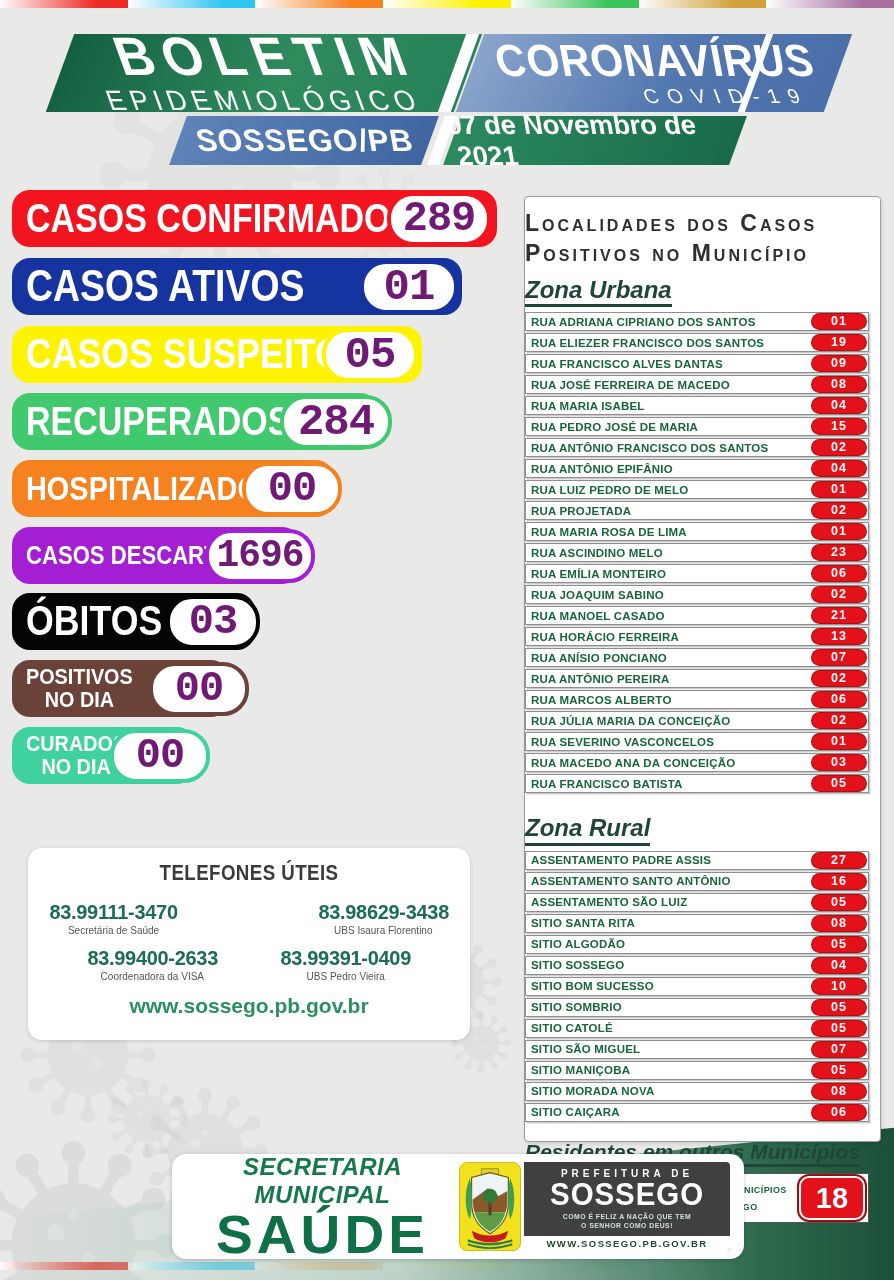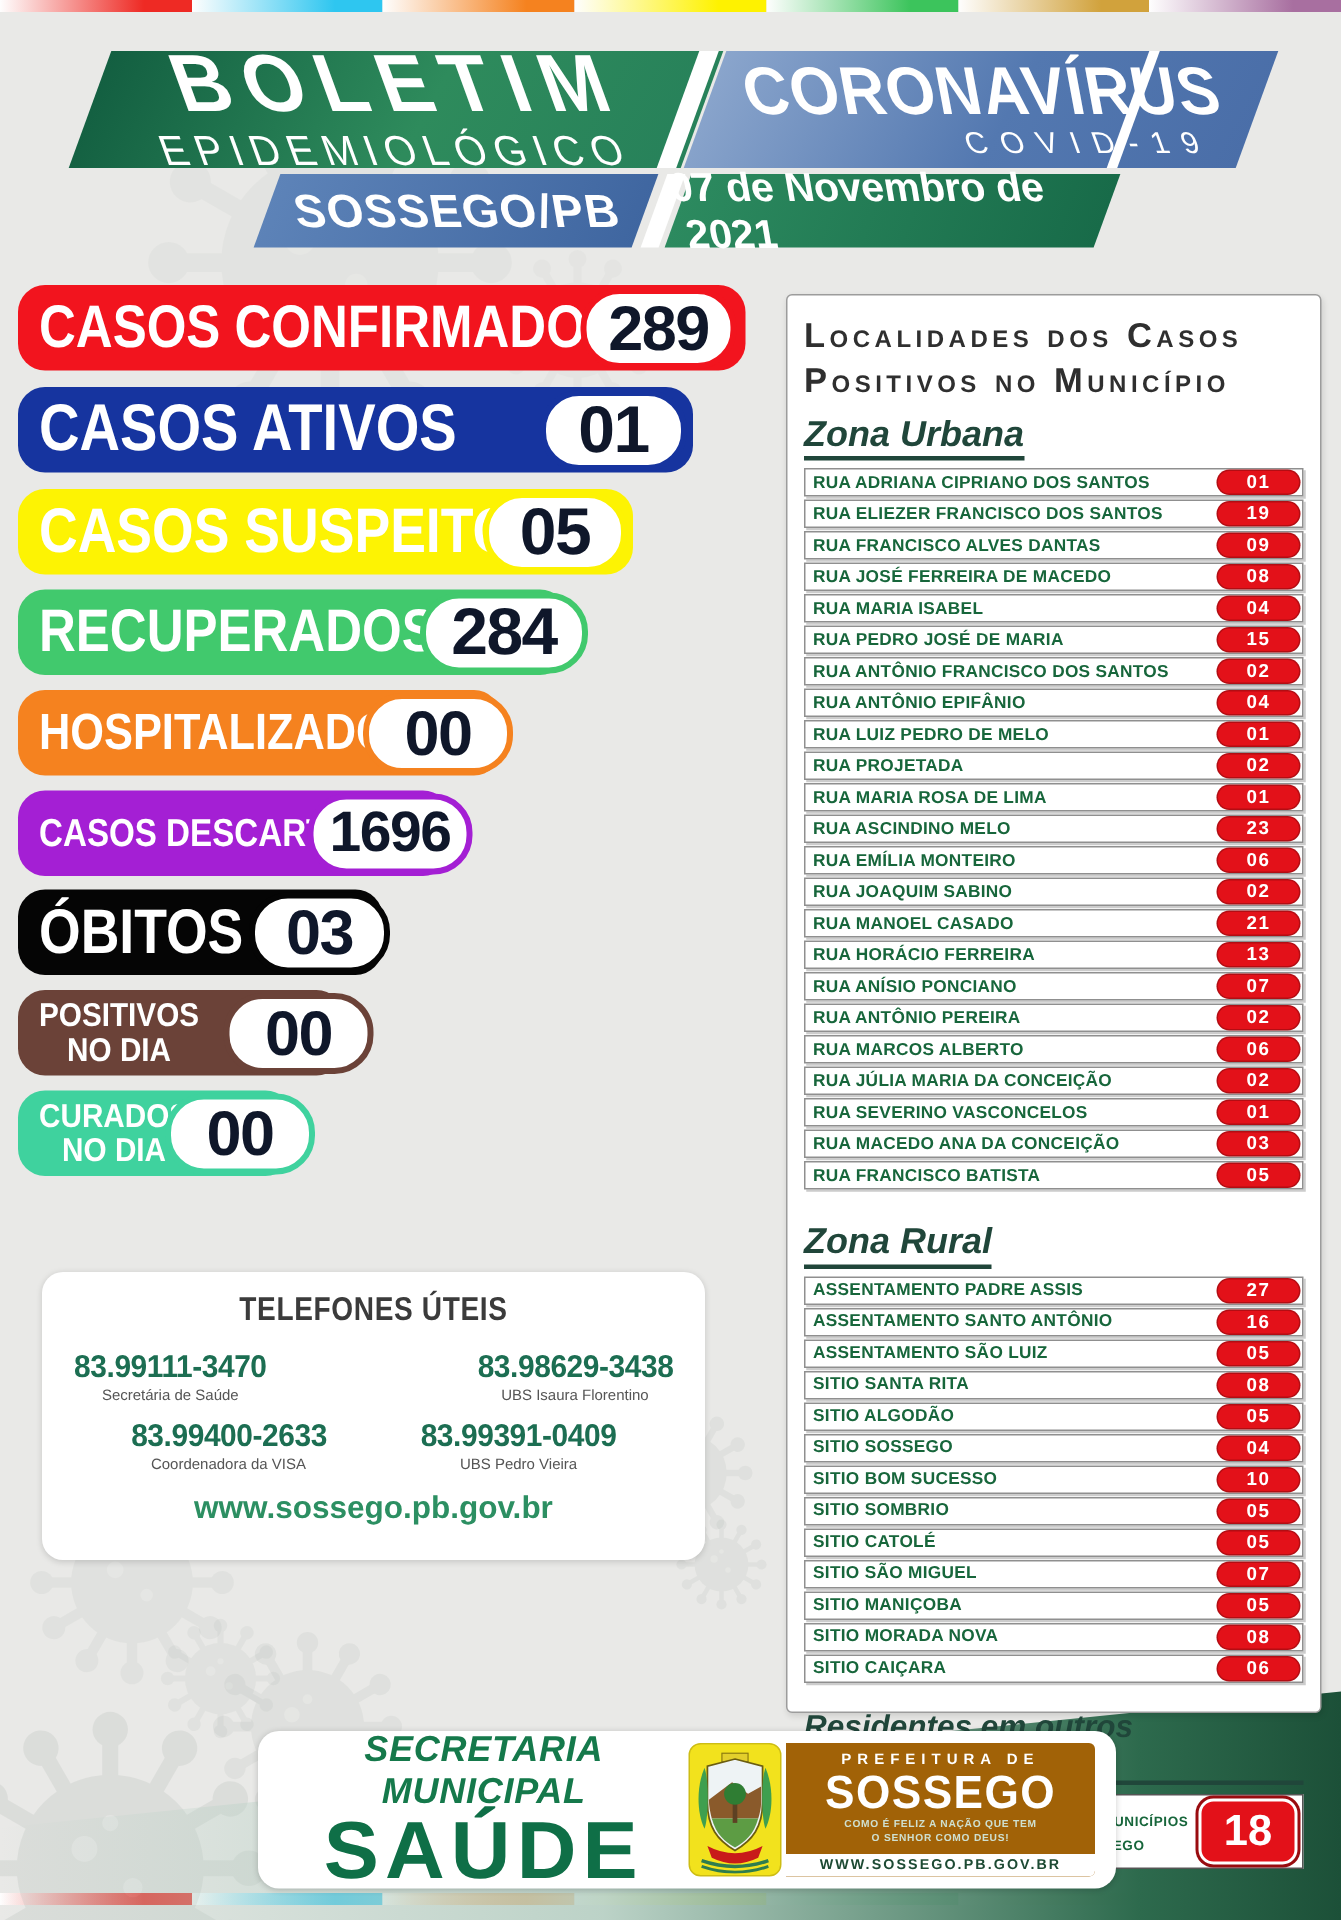--- a/index.html
+++ b/index.html
@@ -26,24 +26,24 @@
   .t-epi{font-size:28px;font-weight:400;color:#fff;letter-spacing:6px;margin-top:2px;transform:skewX(20deg) scaleX(.95);}
   .t-corona{font-size:45px;font-weight:800;font-style:italic;color:#fff;letter-spacing:1px;line-height:1;transform:skewX(20deg) scaleX(.92);}
   .t-covid{font-size:20px;font-weight:300;color:#fff;letter-spacing:9px;align-self:flex-end;padding-right:30px;margin-top:2px;transform:skewX(20deg);}
   .t-city{font-size:31px;font-weight:800;font-style:italic;color:#fff;letter-spacing:1px;transform:skewX(20deg);}
   .t-date{font-size:27px;font-weight:700;font-style:italic;color:#fff;transform:skewX(20deg);}
 
   
   .stat{position:absolute;left:12px;height:57px;border-radius:18px;display:flex;align-items:center;z-index:3;}
   .slabel{margin-left:14px;color:#fff;font-weight:700;white-space:nowrap;transform:scaleX(.85);transform-origin:left center;line-height:1.02;}
   .slabel.two{text-align:center;transform:scaleX(.9);}
-  .sbadge{position:absolute;top:50%;transform:translateY(-50%);background:#fff;border-style:solid;border-width:4px;border-radius:26px;color:#0f172a;font-weight:900;display:flex;align-items:center;justify-content:center;letter-spacing:-1px;height:46px;}
+  .sbadge{position:absolute;top:50%;transform:translateY(-50%);background:#fff;border-style:solid;border-width:4px;border-radius:26px;color:#701a75;font-weight:900;display:flex;align-items:center;justify-content:center;letter-spacing:-1px;height:46px;font-family:Liberation Mono, monospace;}
 
   
-  .panel{position:absolute;left:524px;top:196px;width:357px;height:946px;background:#fff;border:1px solid #9c9c9c;border-radius:4px;box-shadow:1px 2px 4px rgba(0,0,0,.12);z-index:4;padding:12px 11px 8px 11px;box-sizing:border-box;}
+  .panel{position:absolute;left:524px;top:196px;width:357px;height:946px;background:#fff;border:1px solid #9c9c9c;border-radius:4px;box-shadow:1px 2px 4px rgba(0,0,0,.12);z-index:4;padding:12px 11px 8px 0;box-sizing:border-box;}
   .panel-title{font-variant:small-caps;font-weight:700;font-size:23px;letter-spacing:3px;color:#2f2f2f;line-height:1.3;}
   .zone-heading{display:inline-block;font-size:24px;font-weight:800;font-style:italic;color:#20463a;border-bottom:3px solid #20463a;line-height:1.1;padding-bottom:1px;margin:8px 0 5px 0;}
   .zone-heading.res{font-size:21px;margin:16px 0 4px 0;}
   .lrow{display:flex;align-items:center;justify-content:space-between;height:17px;margin-bottom:2px;background:#fff;border:1px solid #8f8f8f;box-shadow:1.5px 1.5px 0 rgba(110,110,110,.35);}
   .lname{font-weight:700;font-size:11.5px;color:var(--list-green);letter-spacing:.2px;white-space:nowrap;padding-left:5px;}
   .lbadge{flex:none;width:54px;height:15px;border-radius:9px;background:var(--badge-red);color:#fff;font-weight:800;font-size:12.5px;line-height:15px;text-align:center;letter-spacing:1px;margin-right:2px;box-shadow:0 0 0 1px #b30d13;}
   .rural-block{margin-top:14px;}
   .res-row{display:flex;align-items:center;border:1px solid #555;background:#fff;padding:2px 3px;margin-top:2px;}
   .res-text{flex:1;font-variant:small-caps;font-weight:800;font-size:12.5px;line-height:1.3;color:var(--list-green);text-align:center;letter-spacing:.4px;}
   .res-badge{flex:none;width:62px;height:40px;border-radius:10px;background:var(--badge-red);color:#fff;font-weight:900;font-size:29px;line-height:40px;text-align:center;border:2px solid #fff;box-shadow:0 0 0 2px #990c10;}
@@ -58,21 +58,21 @@
   .site{margin-top:12px;font-size:21px;font-weight:600;color:#2c8f62;}
 
   
   .wedge{position:absolute;left:0;top:1118px;width:894px;height:162px;z-index:2;background:linear-gradient(90deg,rgba(233,233,231,0) 0%,rgba(183,208,196,.9) 45%,#2d6a4d 85%,#1c5038 100%);clip-path:polygon(0 62%,100% 6%,100% 100%,0 100%);}
   .footer-card{position:absolute;left:172px;top:1154px;width:572px;height:105px;background:#fff;border-radius:14px;box-shadow:0 1px 4px rgba(0,0,0,.2);z-index:4;display:flex;align-items:center;box-sizing:border-box;padding:6px 14px;}
   .fleft{flex:1;text-align:center;}
   .dept-line{font-size:24px;font-weight:800;font-style:italic;color:#15794b;letter-spacing:.5px;}
   .dept-name{font-size:54px;font-weight:900;color:#0f6f47;letter-spacing:4px;line-height:.95;transform:scaleX(1.02);}
   .fright{flex:none;display:flex;height:89px;}
   .emblem{width:62px;height:89px;background:#f2e21d;border-radius:8px;border:1px solid #cdbd15;box-sizing:border-box;overflow:hidden;}
-  .org-panel{width:206px;margin-left:3px;display:flex;flex-direction:column;background:#a16207;border-radius:0 4px 4px 0;overflow:hidden;}
+  .org-panel{width:206px;margin-left:3px;display:flex;flex-direction:column;background:#404040;border-radius:0 4px 4px 0;overflow:hidden;}
   .org-inner{flex:1;display:flex;flex-direction:column;align-items:center;justify-content:center;padding:2px 0;}
   .org-label{font-size:10px;font-weight:600;letter-spacing:4px;color:#fff;}
   .org-name{font-size:31px;font-weight:900;letter-spacing:1px;color:#fff;line-height:1;transform:scaleX(.95);}
   .org-motto{font-size:6.8px;font-weight:600;letter-spacing:.5px;color:#cfe0d0;line-height:1.35;text-align:center;margin-top:2px;}
   .org-site{height:15px;background:#fff;color:#1d4a33;font-size:9.5px;font-weight:800;letter-spacing:1.4px;line-height:15px;text-align:center;}
 
   .wm{position:absolute;z-index:1;color:#aeb6b1;pointer-events:none;}
   .wm svg{width:100%;height:100%;display:block;}
 </style>
 </head>

